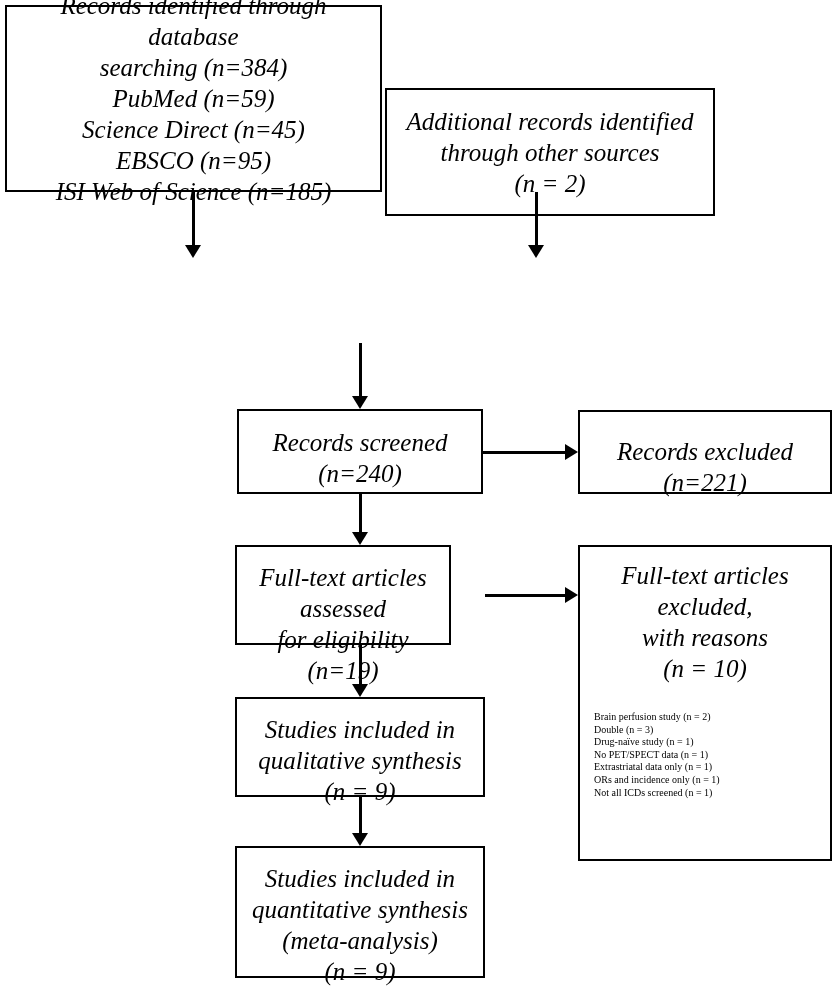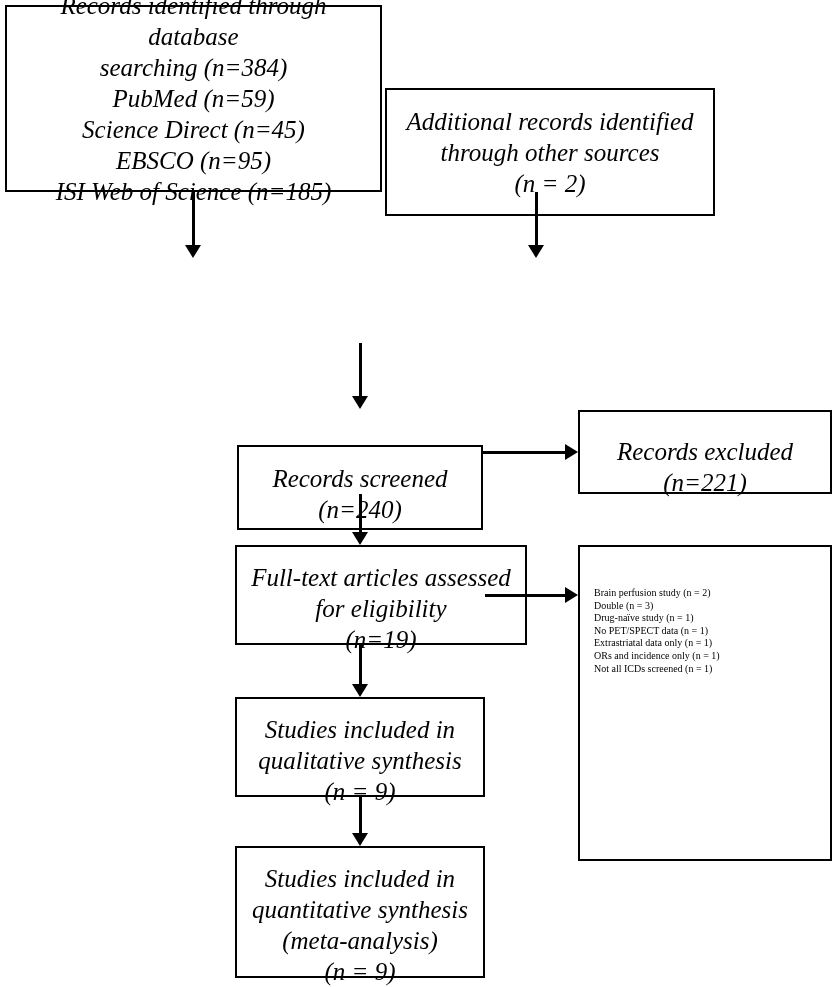--- a/index.html
+++ b/index.html
@@ -93,46 +93,49 @@
   <div class="vline" style="left:192px; top:192px; height:53px;"></div>
   <div class="arrow-down" style="left:185px; top:245px;"></div>
 
   <div class="vline" style="left:535px; top:192px; height:53px;"></div>
   <div class="arrow-down" style="left:528px; top:245px;"></div>
 
 
   <div class="vline" style="left:359px; top:343px; height:53px;"></div>
   <div class="arrow-down" style="left:352px; top:396px;"></div>
 
-  <div class="box" style="left:237px; top:409px; width:246px; height:85px; justify-content:flex-start; padding-top:16px;margin-top:36px;">
+  <div class="box" style="left:237px; top:409px; width:246px; height:85px; justify-content:flex-start; padding-top:16px;">
     <div class="box-text">Records screened
 (n=240)</div>
   </div>
 
   <div class="hline" style="left:483px; top:451px; width:82px;"></div>
   <div class="arrow-right" style="left:565px; top:444px;"></div>
 
   <div class="box" style="left:578px; top:410px; width:254px; height:84px; justify-content:flex-start; padding-top:24px;">
     <div class="box-text">Records excluded
 (n=221)</div>
   </div>
 
   <div class="vline" style="left:359px; top:494px; height:38px;"></div>
   <div class="arrow-down" style="left:352px; top:532px;"></div>
 
-  <div class="box" style="left:235px; top:545px; width:292px; height:100px; justify-content:flex-start; padding-top:15px;">
+  <div class="box" style="left:235px; top:545px; width:216px; height:100px; justify-content:flex-start; padding-top:15px;">
     <div class="box-text">Full-text articles assessed
 for eligibility
 (n=19)</div>
   </div>
 
   <div class="hline" style="left:485px; top:594px; width:80px;"></div>
   <div class="arrow-right" style="left:565px; top:587px;"></div>
 
   <div class="box" style="left:578px; top:545px; width:254px; height:316px; justify-content:flex-start; padding-top:13px;">
+    <div class="box-text">Full-text articles excluded,
+with reasons
+(n = 10)</div>
     <div class="reasons-list" style="margin-top:27px;">Brain perfusion study (n = 2)
 Double (n = 3)
 Drug-naïve study (n = 1)
 No PET/SPECT data (n = 1)
 Extrastriatal data only (n = 1)
 ORs and incidence only (n = 1)
 Not all ICDs screened (n = 1)</div>
   </div>
 
   <div class="vline" style="left:359px; top:645px; height:39px;"></div>

